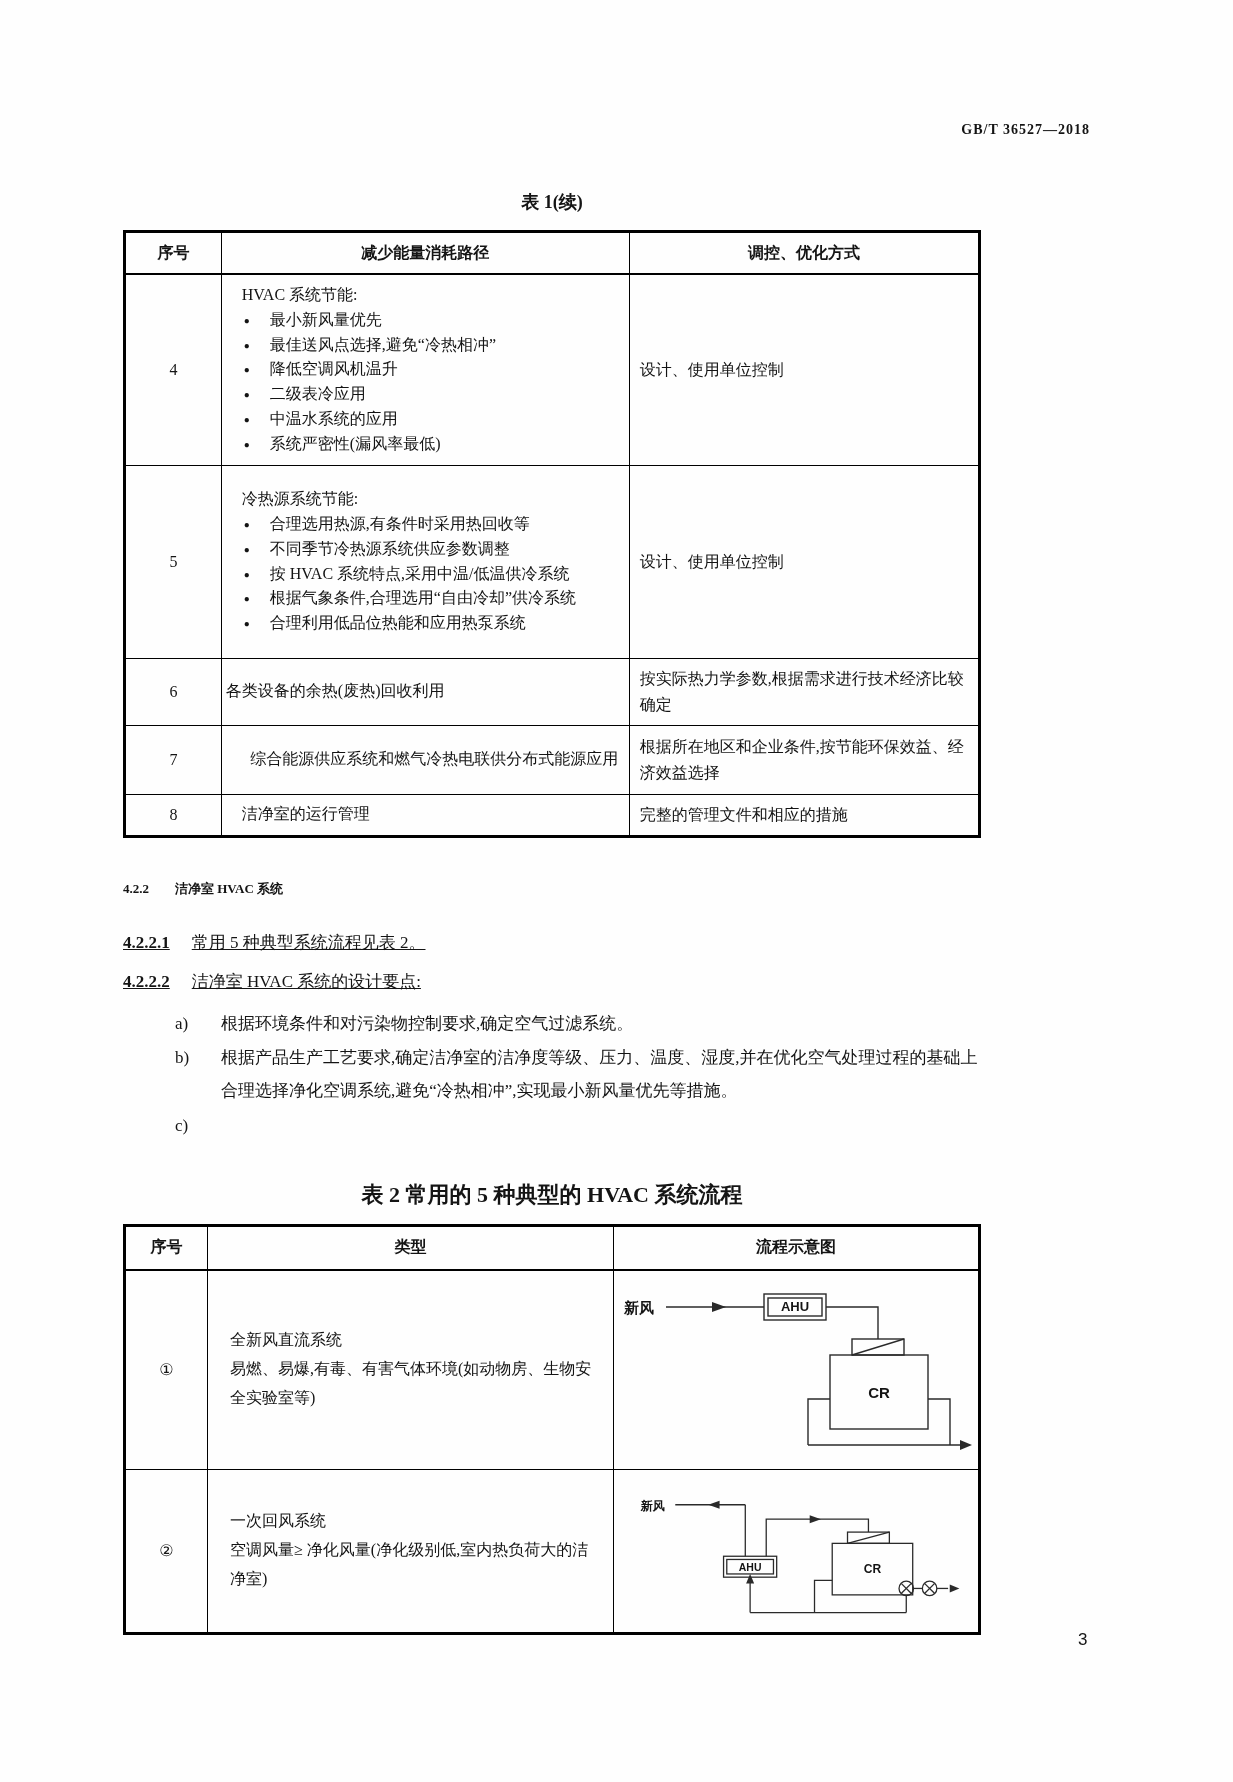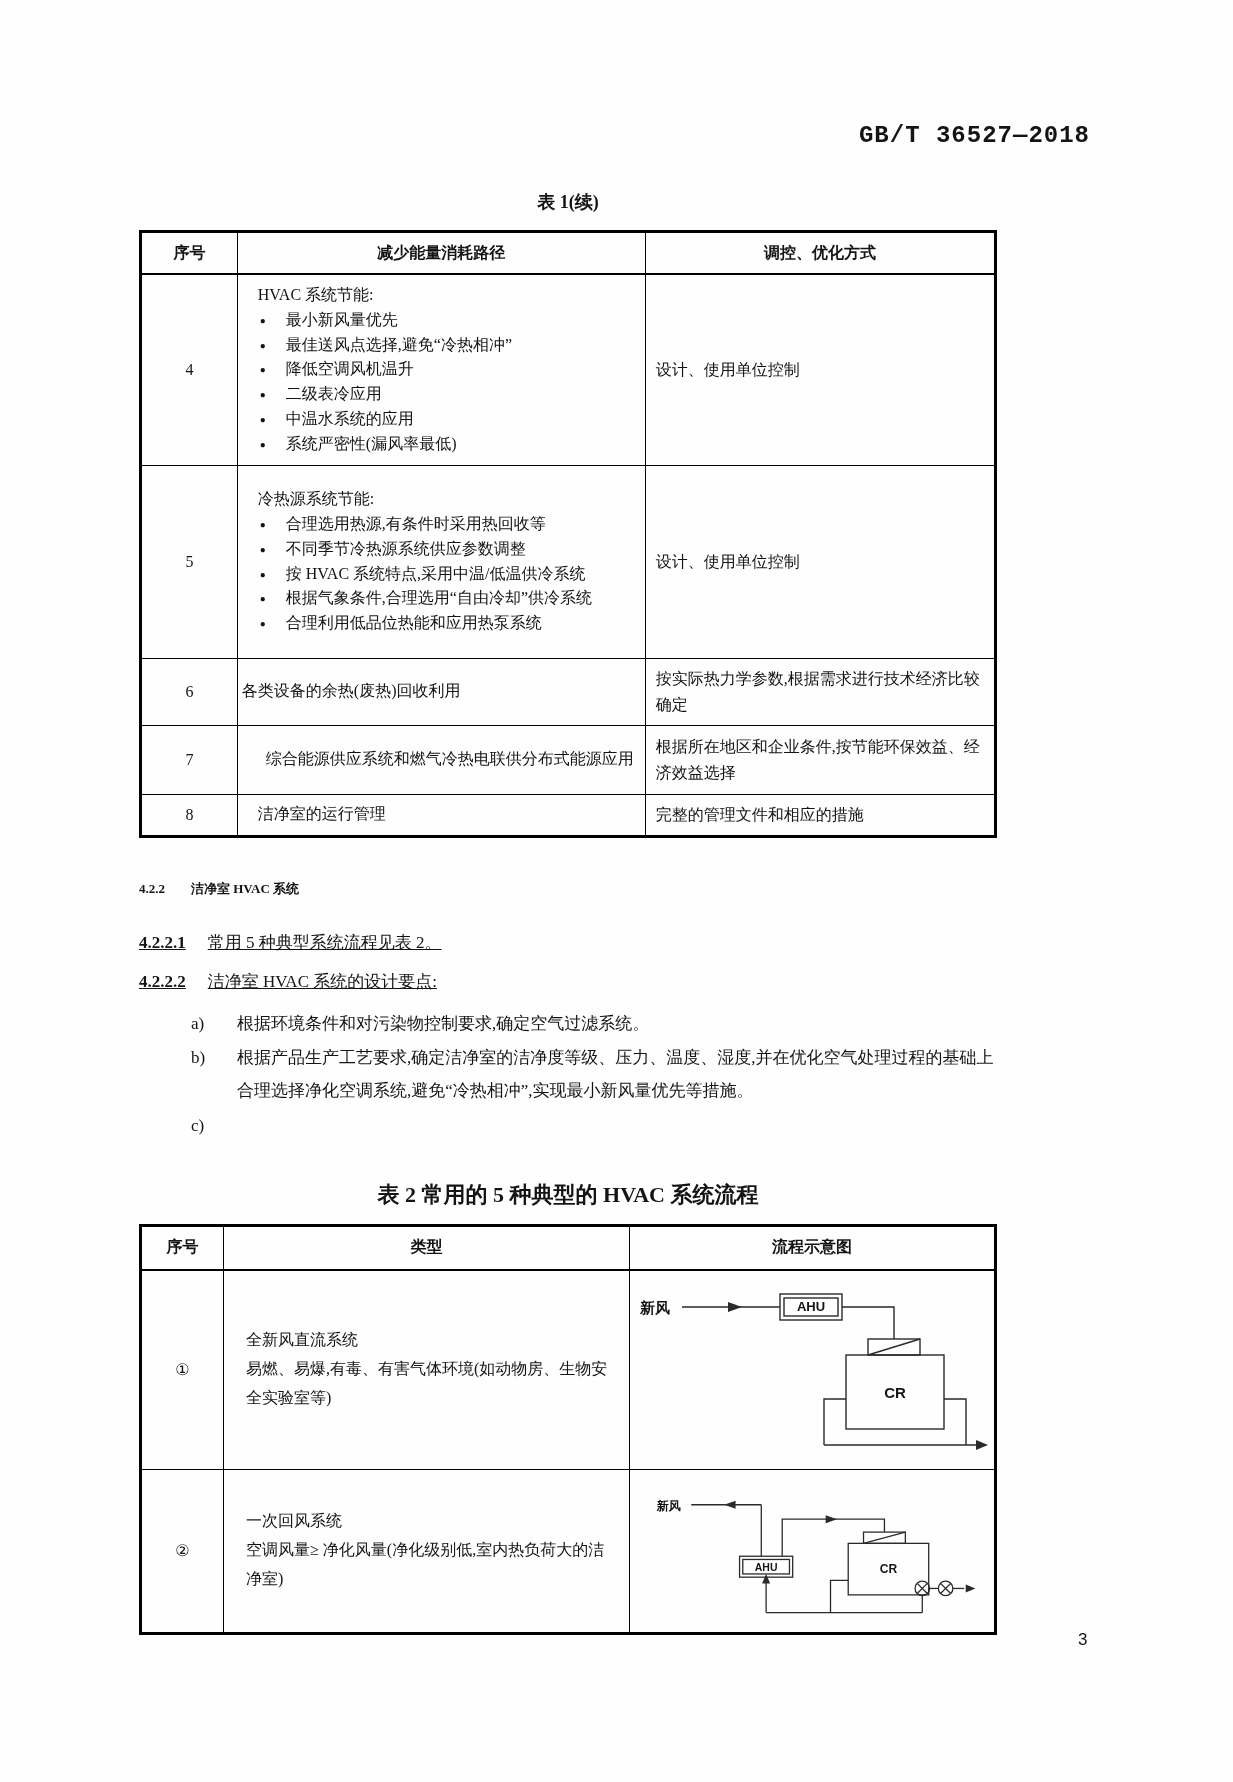--- a/index.html
+++ b/index.html
@@ -3,24 +3,24 @@
 <meta charset="utf-8">
 <style>
   html,body{margin:0;padding:0;background:#e8e8e8;}
   .page{
     position:relative;width:1233px;height:1782px;background:#fefefe;
     font-family:"Liberation Serif","DejaVu Serif",serif;color:#141414;
     overflow:hidden;margin:0 auto;
   }
   .doc-header{
     position:absolute;top:122px;right:143px;
-    font-weight:bold;font-size:24px;letter-spacing:1px;
-    font-family:Liberation Mono, monospace;
-  }
-  .content{position:absolute;left:139px;top:0;width:858px;}
+    font-weight:bold;font-size:14px;letter-spacing:1px;
+    font-family:Liberation Serif, serif;
+  }
+  .content{position:absolute;left:123px;top:0;width:858px;}
   .tbl-title{margin-top:190px;text-align:center;font-weight:bold;font-size:18px;}
   .tbl2-title{margin-top:38px;text-align:center;font-weight:bold;font-size:22px;}
 
   table.gb{
     width:858px;border-collapse:collapse;margin-top:16px;
     border:3px solid #000;
   }
   table.gb th{
     border:1px solid #000;border-bottom:2px solid #000;
     font-weight:bold;font-size:16px;padding:8px 4px;height:24px;
@@ -125,21 +125,21 @@
       </tr>
 
       <tr class="r6">
         <td class="no-cell">6</td>
         <td class="path-cell" style="padding-left:4px;">各类设备的余热(废热)回收利用</td>
         <td class="method-cell">按实际热力学参数,根据需求进行技术经济比较确定</td>
       </tr>
 
       <tr class="r7">
         <td class="no-cell">7</td>
-        <td class="path-cell" style="padding-left:28px;">综合能源供应系统和燃气冷热电联供分布式能源应用</td>
+        <td class="path-cell" style="padding-left:28px;text-align:center;">综合能源供应系统和燃气冷热电联供分布式能源应用</td>
         <td class="method-cell">根据所在地区和企业条件,按节能环保效益、经济效益选择</td>
       </tr>
 
       <tr class="r8">
         <td class="no-cell">8</td>
         <td class="path-cell" style="padding-left:20px;">洁净室的运行管理</td>
         <td class="method-cell">完整的管理文件和相应的措施</td>
       </tr>
 
     </tbody>

